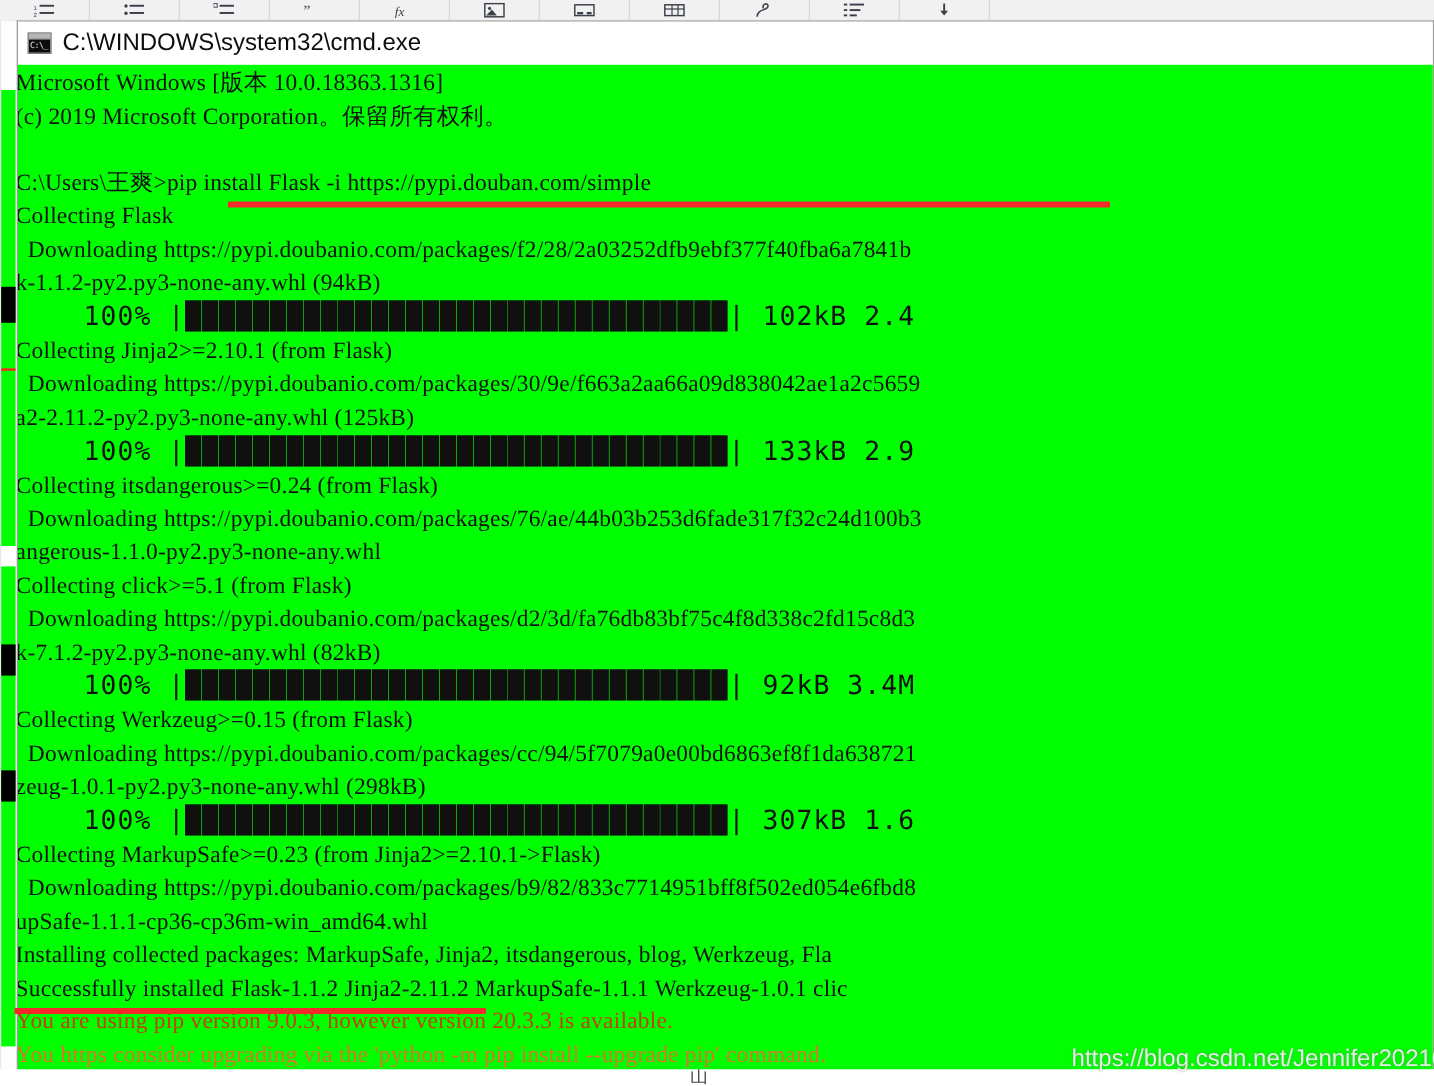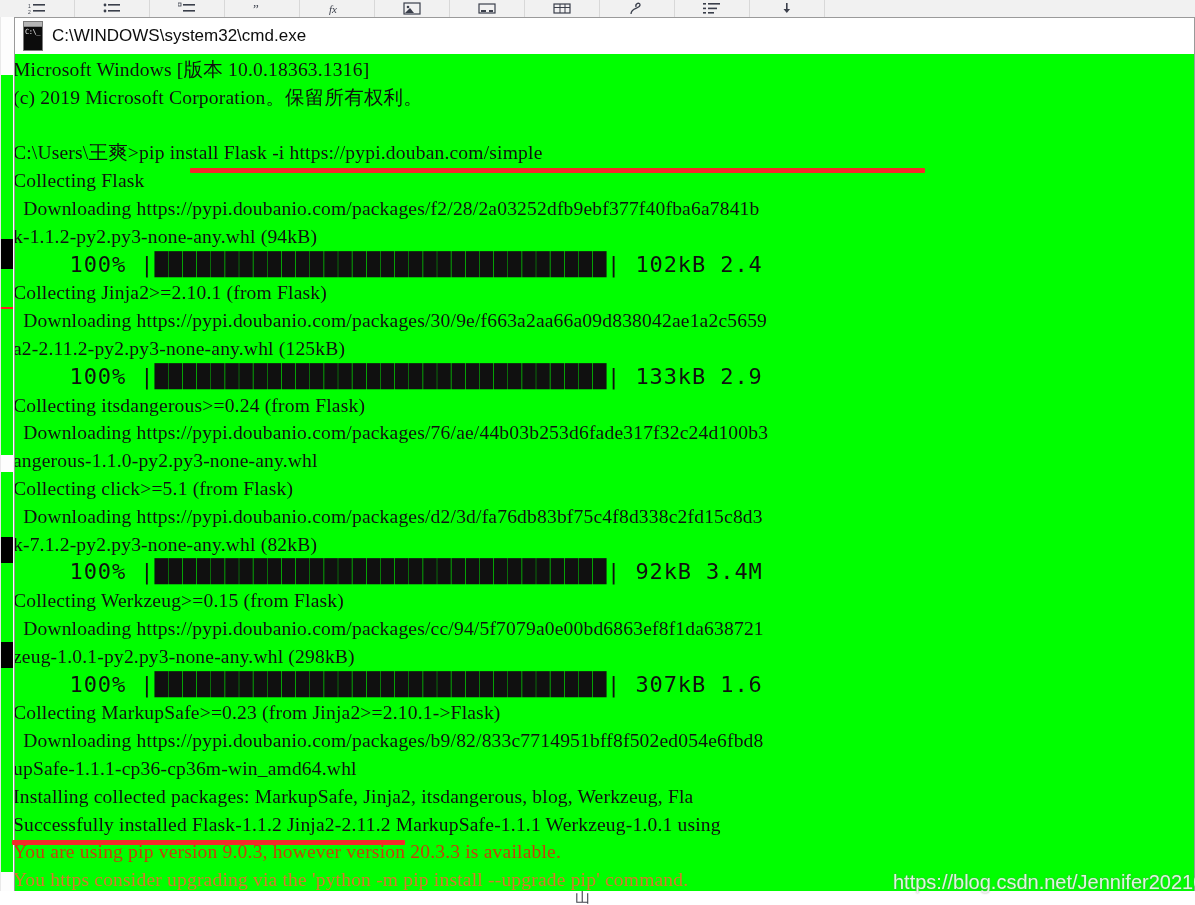--- a/index.html
+++ b/index.html
@@ -118,21 +118,21 @@
   #cmd-titlebar {
     position: relative;
     height: 36px;
     background: #ffffff;
     display: flex;
     align-items: center;
     padding-left: 8px;
     box-sizing: border-box;
   }
   #cmd-icon {
-    width: 20px; height: 30px;
+    width: 20px; height: 18px;
     background: #d8d8d8;
     border: 1px solid #7a7a7a;
     position: relative;
     flex: 0 0 auto;
     box-sizing: border-box;
     overflow: hidden;
   }
   #cmd-icon .ico-topbar {
     position: absolute;
     left: 0; top: 0; right: 0;
@@ -148,21 +148,21 @@
     font-family: "DejaVu Sans Mono", monospace;
     font-size: 7px;
     line-height: 11px;
     letter-spacing: -0.5px;
     padding-left: 1px;
     box-sizing: border-box;
   }
   #cmd-title-text {
     margin-left: 9px;
     font-family: "Liberation Sans", sans-serif;
-    font-size: 17px;
+    font-size: 20px;
     color: #0d0d0d;
     white-space: nowrap;
   }
 
   #cmd-console {
     position: absolute;
     left: 0;
     top: 36px;
     width: 1181px;
     height: 838px;
@@ -341,21 +341,21 @@
 <span>k-7.1.2-py2.py3-none-any.whl (82kB)</span>
 <span class="bar">    100% |████████████████████████████████| 92kB 3.4M</span>
 <span>Collecting Werkzeug&gt;=0.15 (from Flask)</span>
 <span>  Downloading https://pypi.doubanio.com/packages/cc/94/5f7079a0e00bd6863ef8f1da638721</span>
 <span>zeug-1.0.1-py2.py3-none-any.whl (298kB)</span>
 <span class="bar">    100% |████████████████████████████████| 307kB 1.6</span>
 <span>Collecting MarkupSafe&gt;=0.23 (from Jinja2&gt;=2.10.1-&gt;Flask)</span>
 <span>  Downloading https://pypi.doubanio.com/packages/b9/82/833c7714951bff8f502ed054e6fbd8</span>
 <span>upSafe-1.1.1-cp36-cp36m-win_amd64.whl</span>
 <span>Installing collected packages: MarkupSafe, Jinja2, itsdangerous, blog, Werkzeug, Fla</span>
-<span>Successfully installed Flask-1.1.2 Jinja2-2.11.2 MarkupSafe-1.1.1 Werkzeug-1.0.1 using</span>
+<span>Successfully installed Flask-1.1.2 Jinja2-2.11.2 MarkupSafe-1.1.1 Werkzeug-1.0.1 clic</span>
 <span class="warn" style="color: #c2410c;">You are using pip version 9.0.3, however version 20.3.3 is available.</span>
 <span class="warn" style="color: rgb(216, 119, 46);">You https consider upgrading via the 'python -m pip install --upgrade pip' command.</span></pre>
     </div>
   </div>
 
   <div class="red-underline" id="underline-cmd" style="background: rgb(244, 42, 42);"></div>
   <div class="red-underline" id="underline-warn" style="background: rgb(244, 42, 42);"></div>
 
   <div id="watermark">https://blog.csdn.net/Jennifer20210101</div>
 

